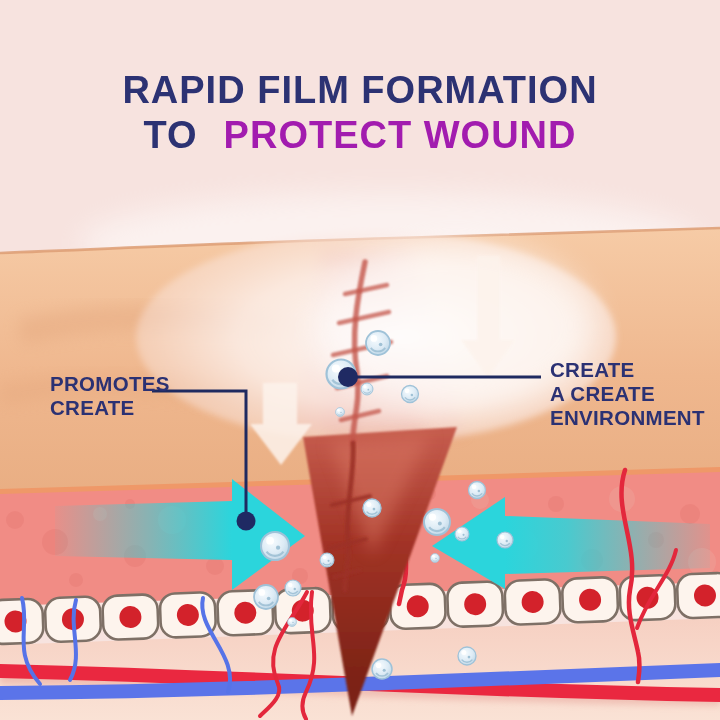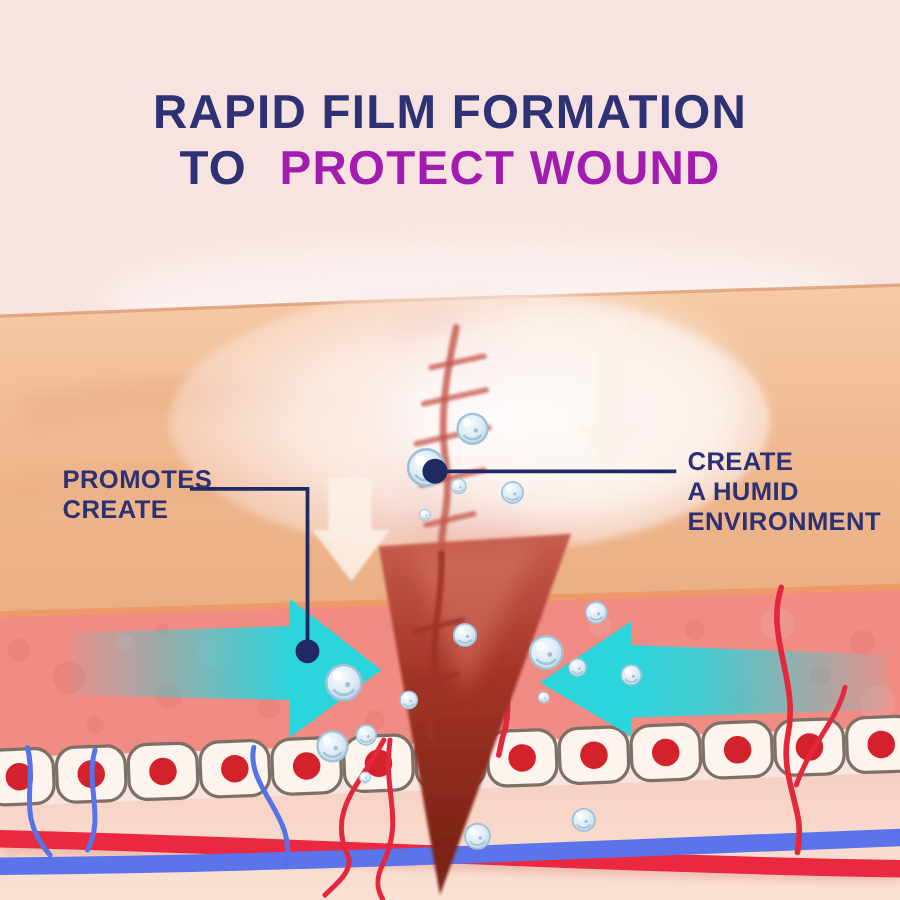--- a/index.html
+++ b/index.html
@@ -251,17 +251,17 @@
   </div>
 </div>
 
 <div class="callout callout-left">
   <div>PROMOTES</div>
   <div>CREATE</div>
 </div>
 
 <div class="callout callout-right">
   <div>CREATE</div>
-  <div>A HUMID</div>
+  <div>A CREATE</div>
   <div>ENVIRONMENT</div>
 </div>
 
 </div>
 
 </body></html>

